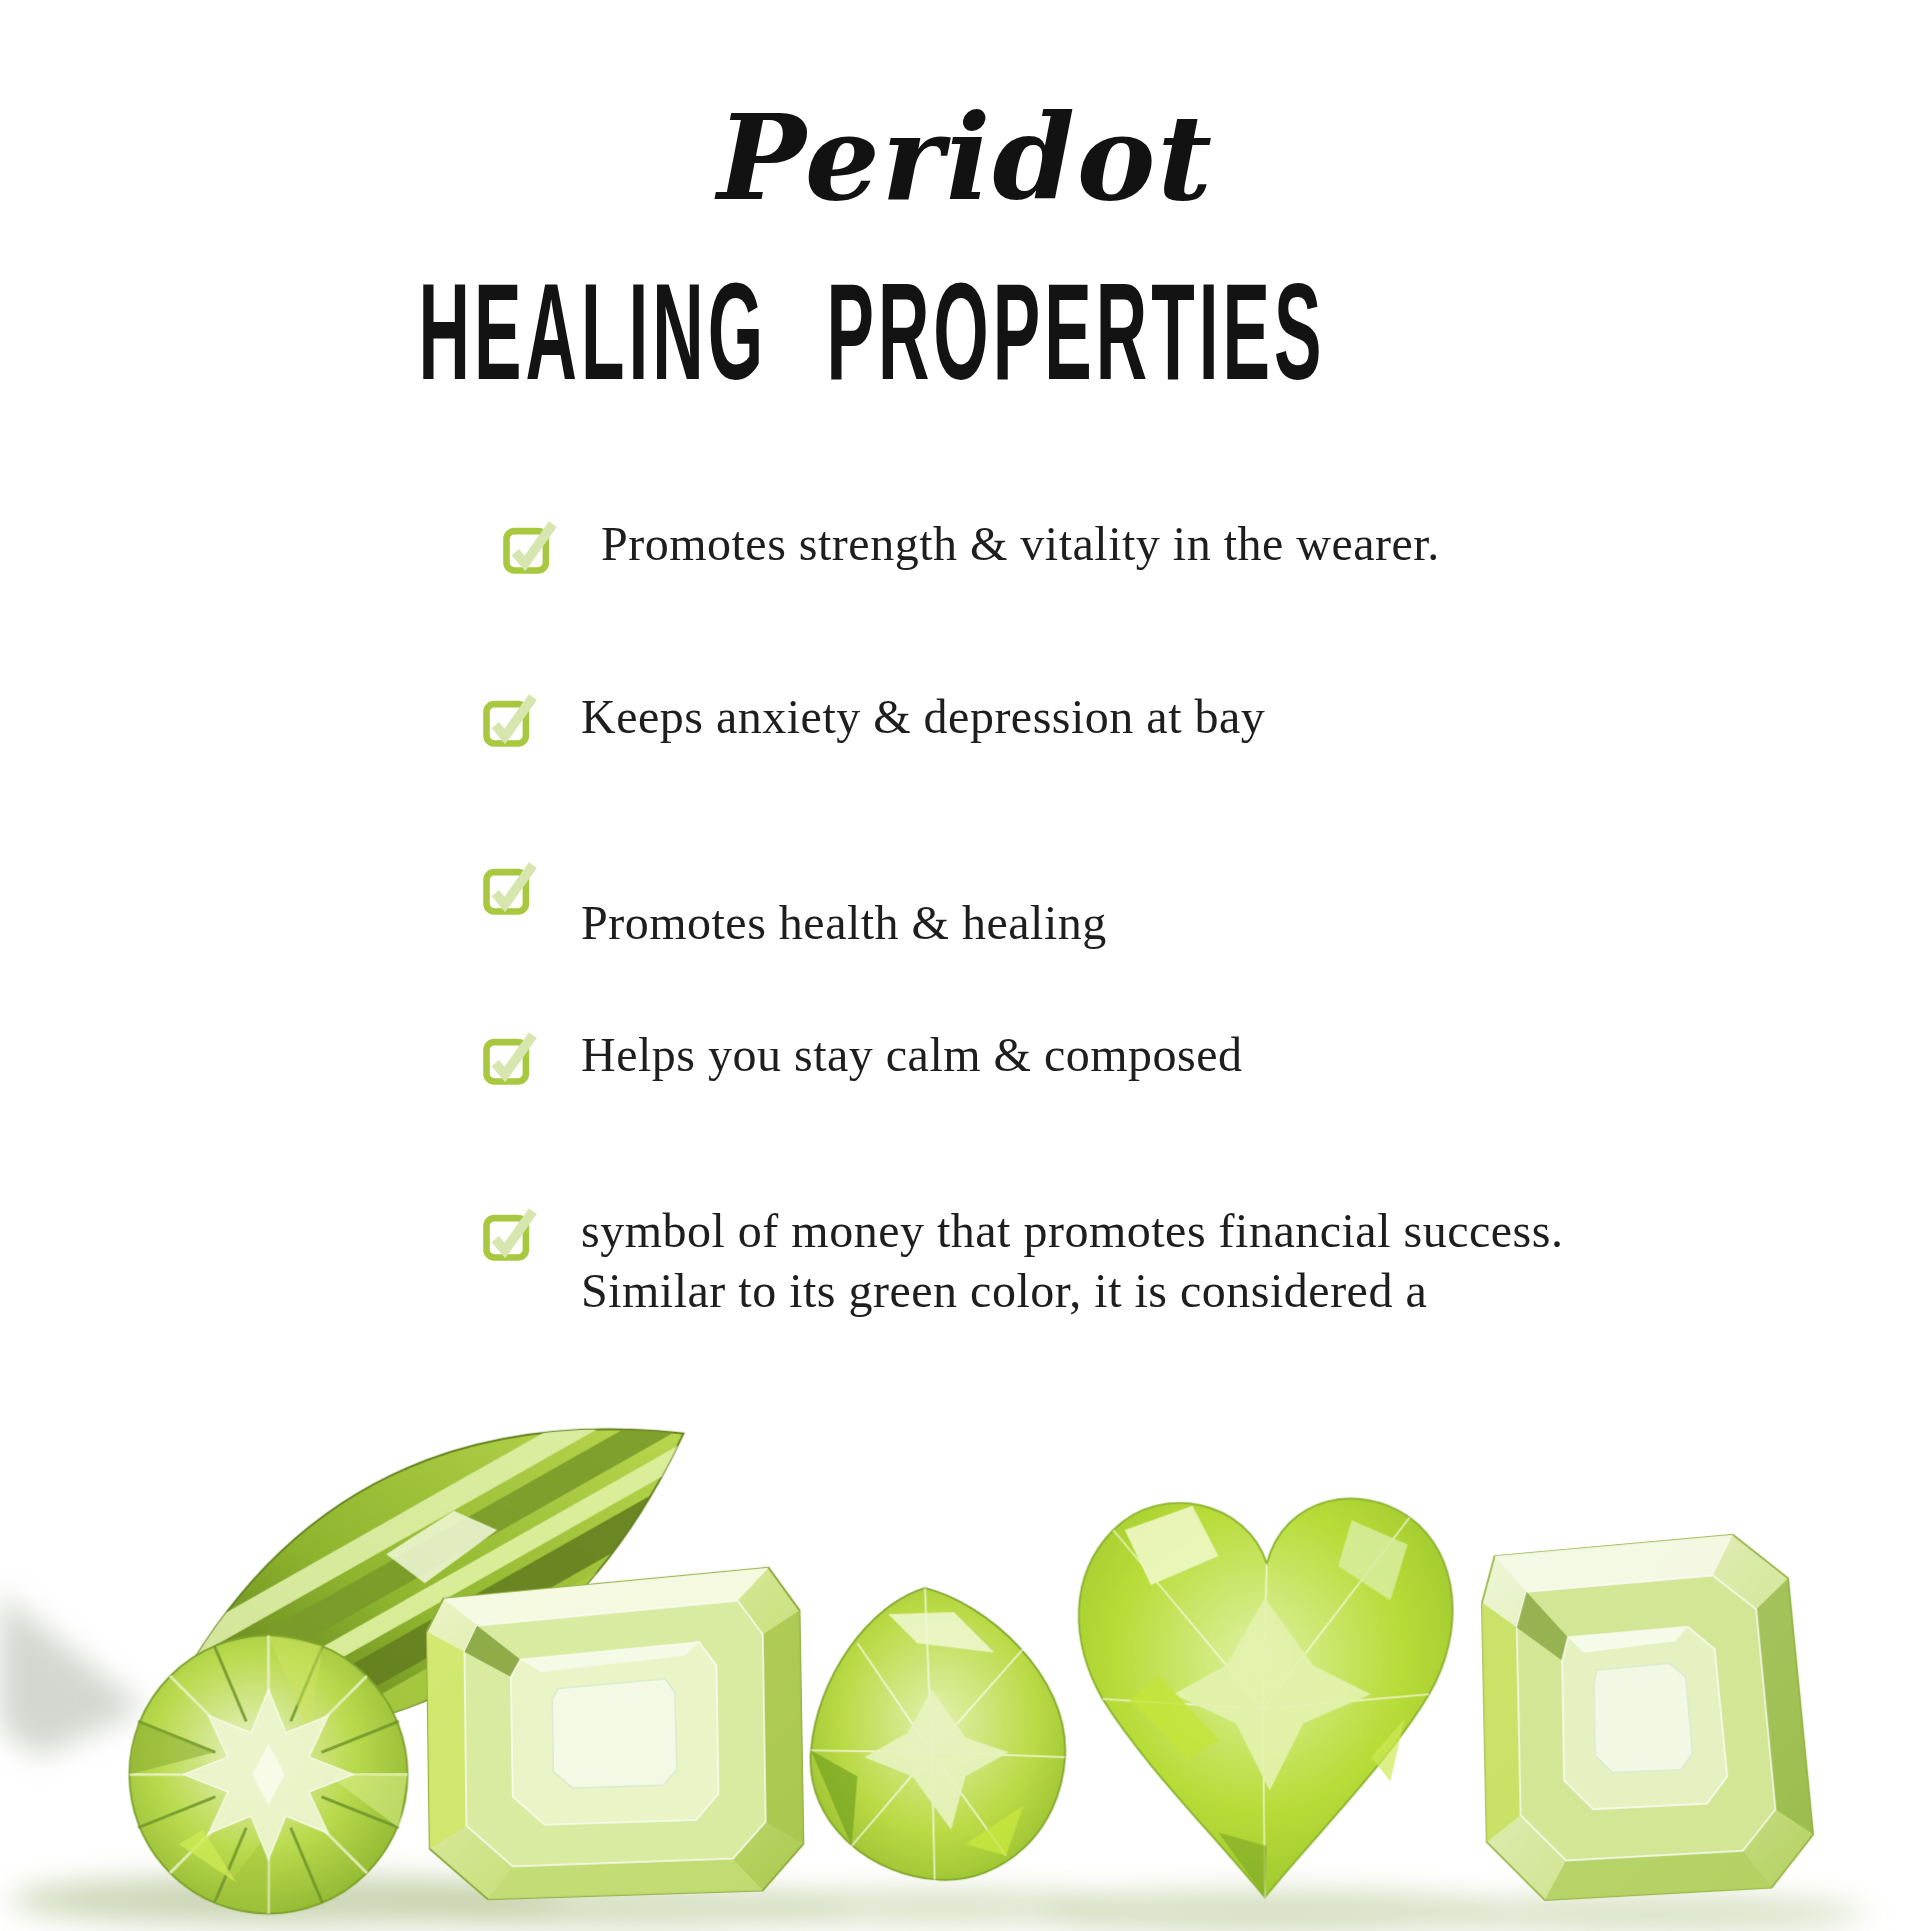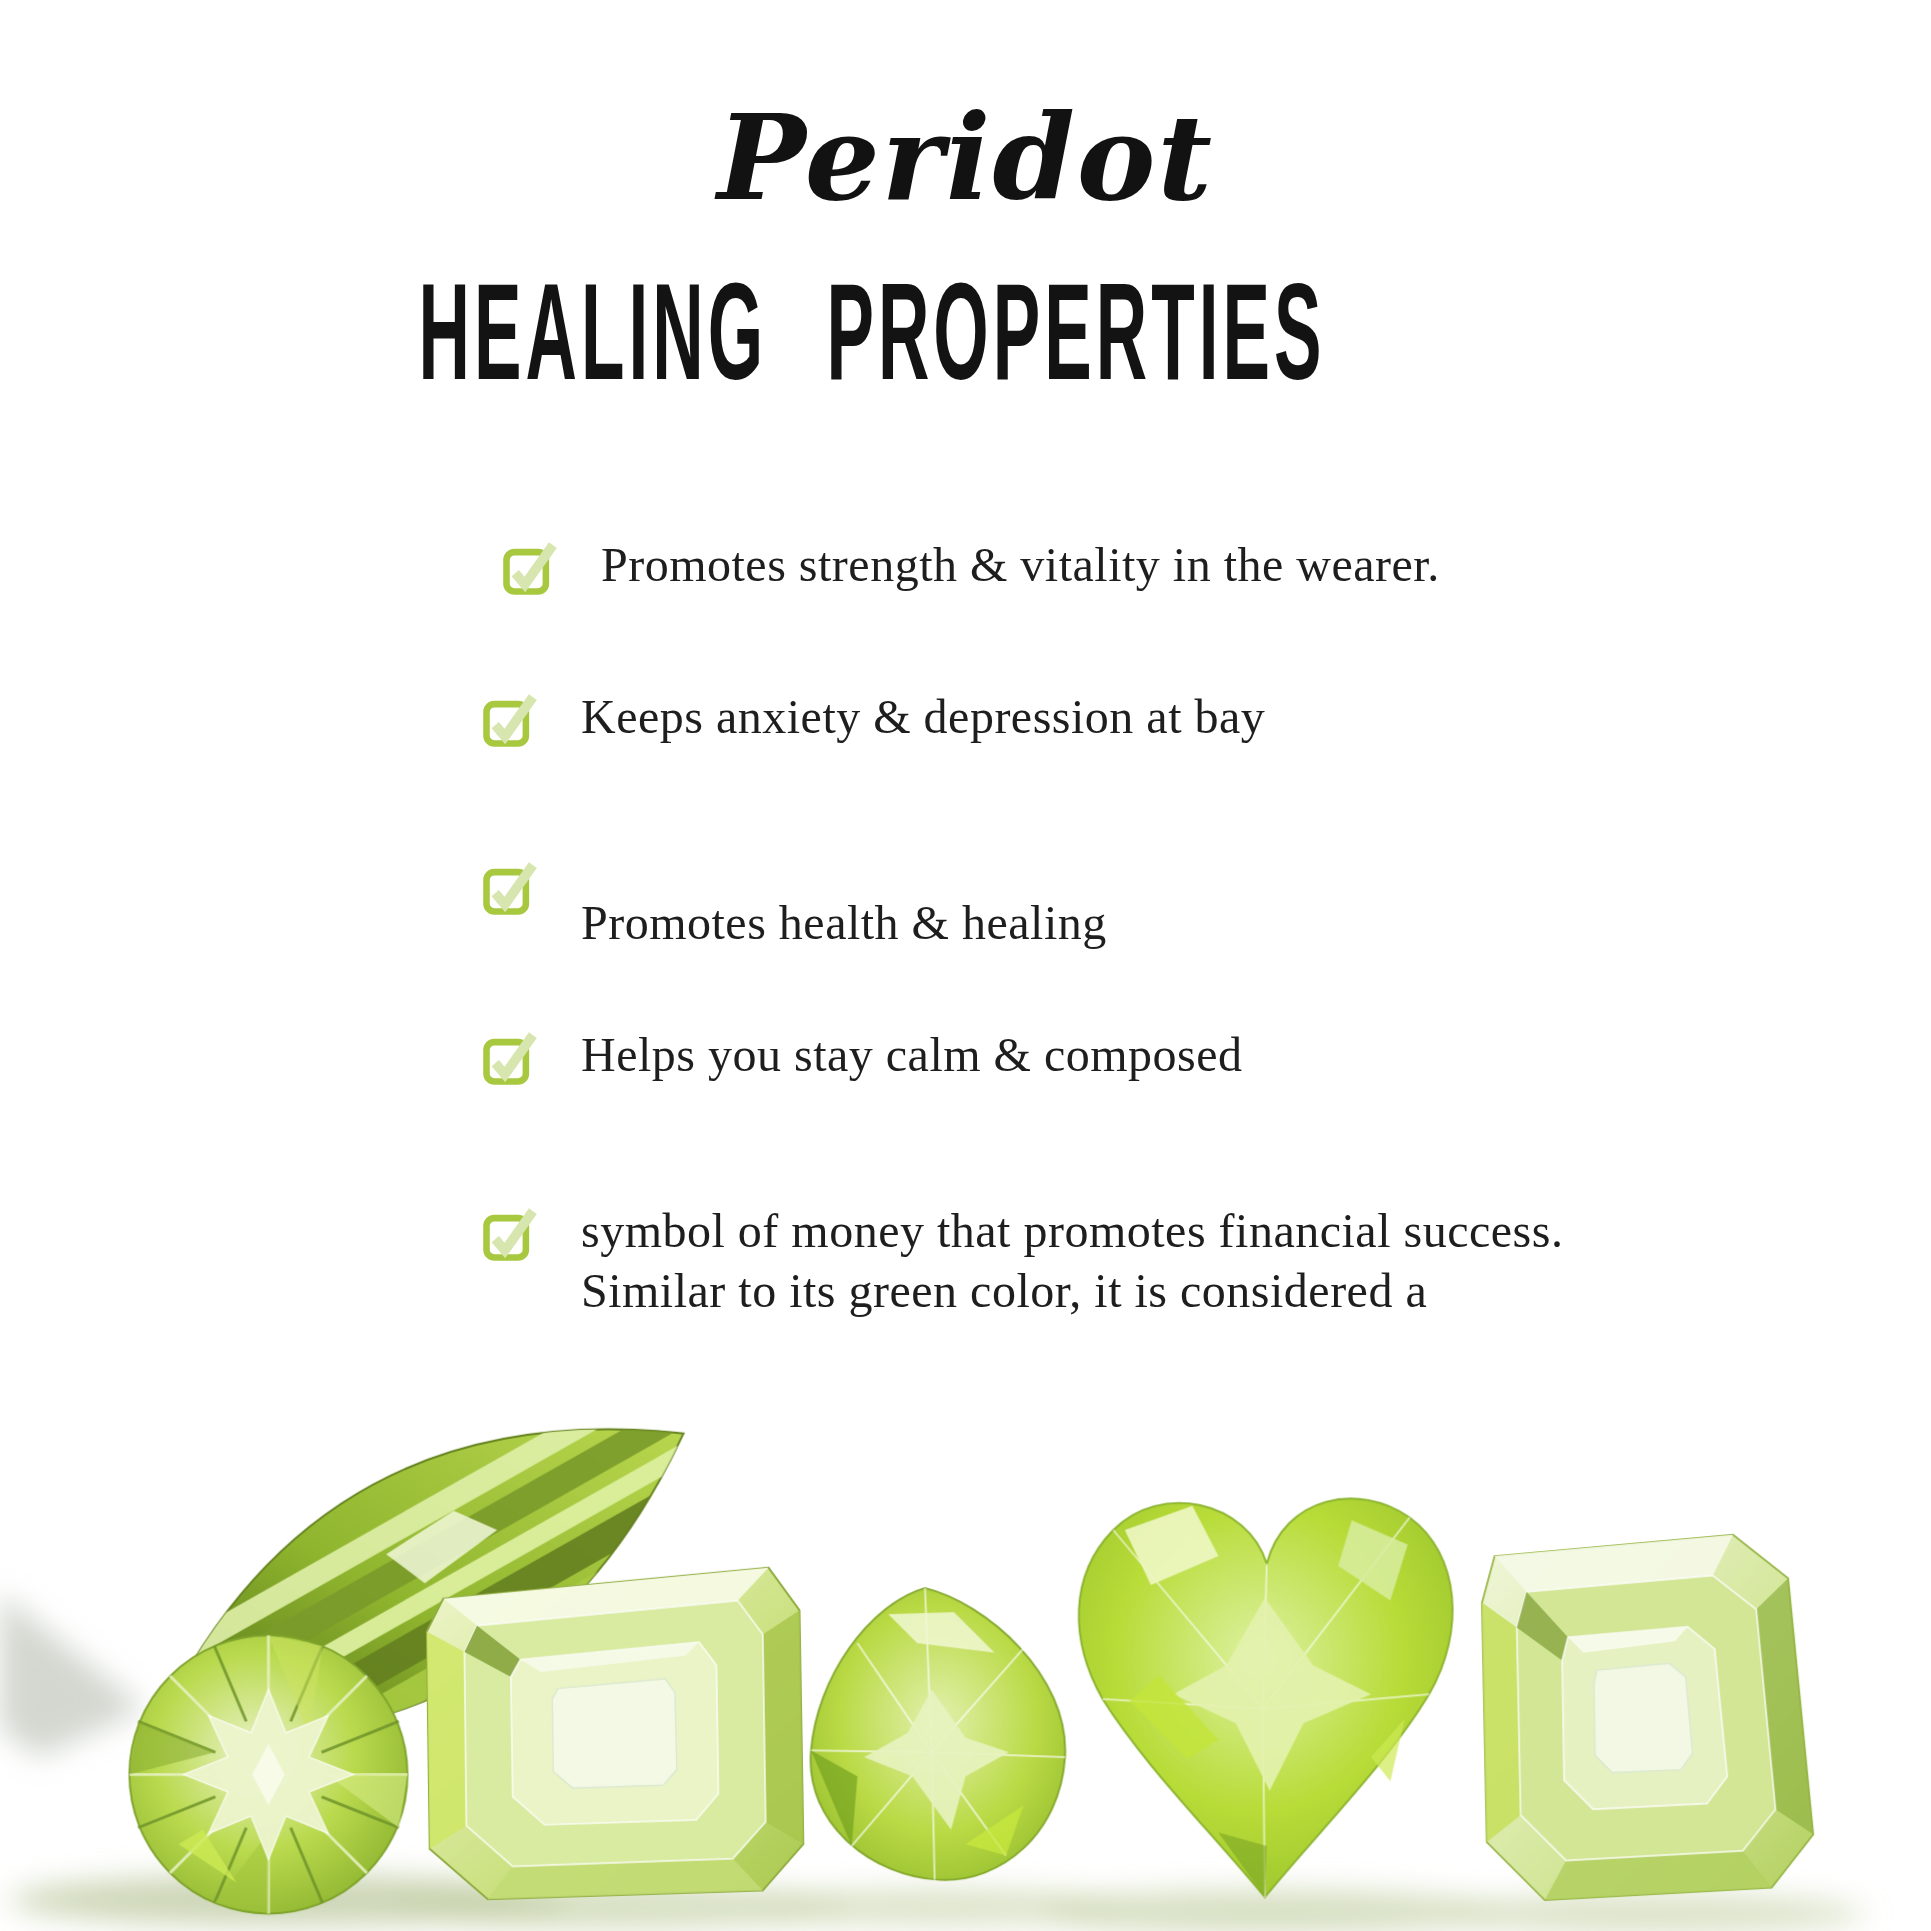--- a/index.html
+++ b/index.html
@@ -55,21 +55,21 @@
     left: 483px;
     top: 0;
     width: 1217px;
   }
   .check-item {
     position: absolute;
     left: 0;
     display: flex;
     align-items: flex-start;
   }
-  .check-item:nth-child(1) { top: 539px; padding-left: 20px; }
+  .check-item:nth-child(1) { top: 518px; padding-left: 20px; }
   .check-item:nth-child(2) { top: 691px; }
   .check-item:nth-child(3) { top: 859px; }
   .check-item:nth-child(4) { top: 1029px; }
   .check-item:nth-child(5) { top: 1205px; }
   .checkbox-wrap {
     flex: 0 0 auto;
     width: 56px;
     height: 56px;
     margin-right: 42px;
   }

